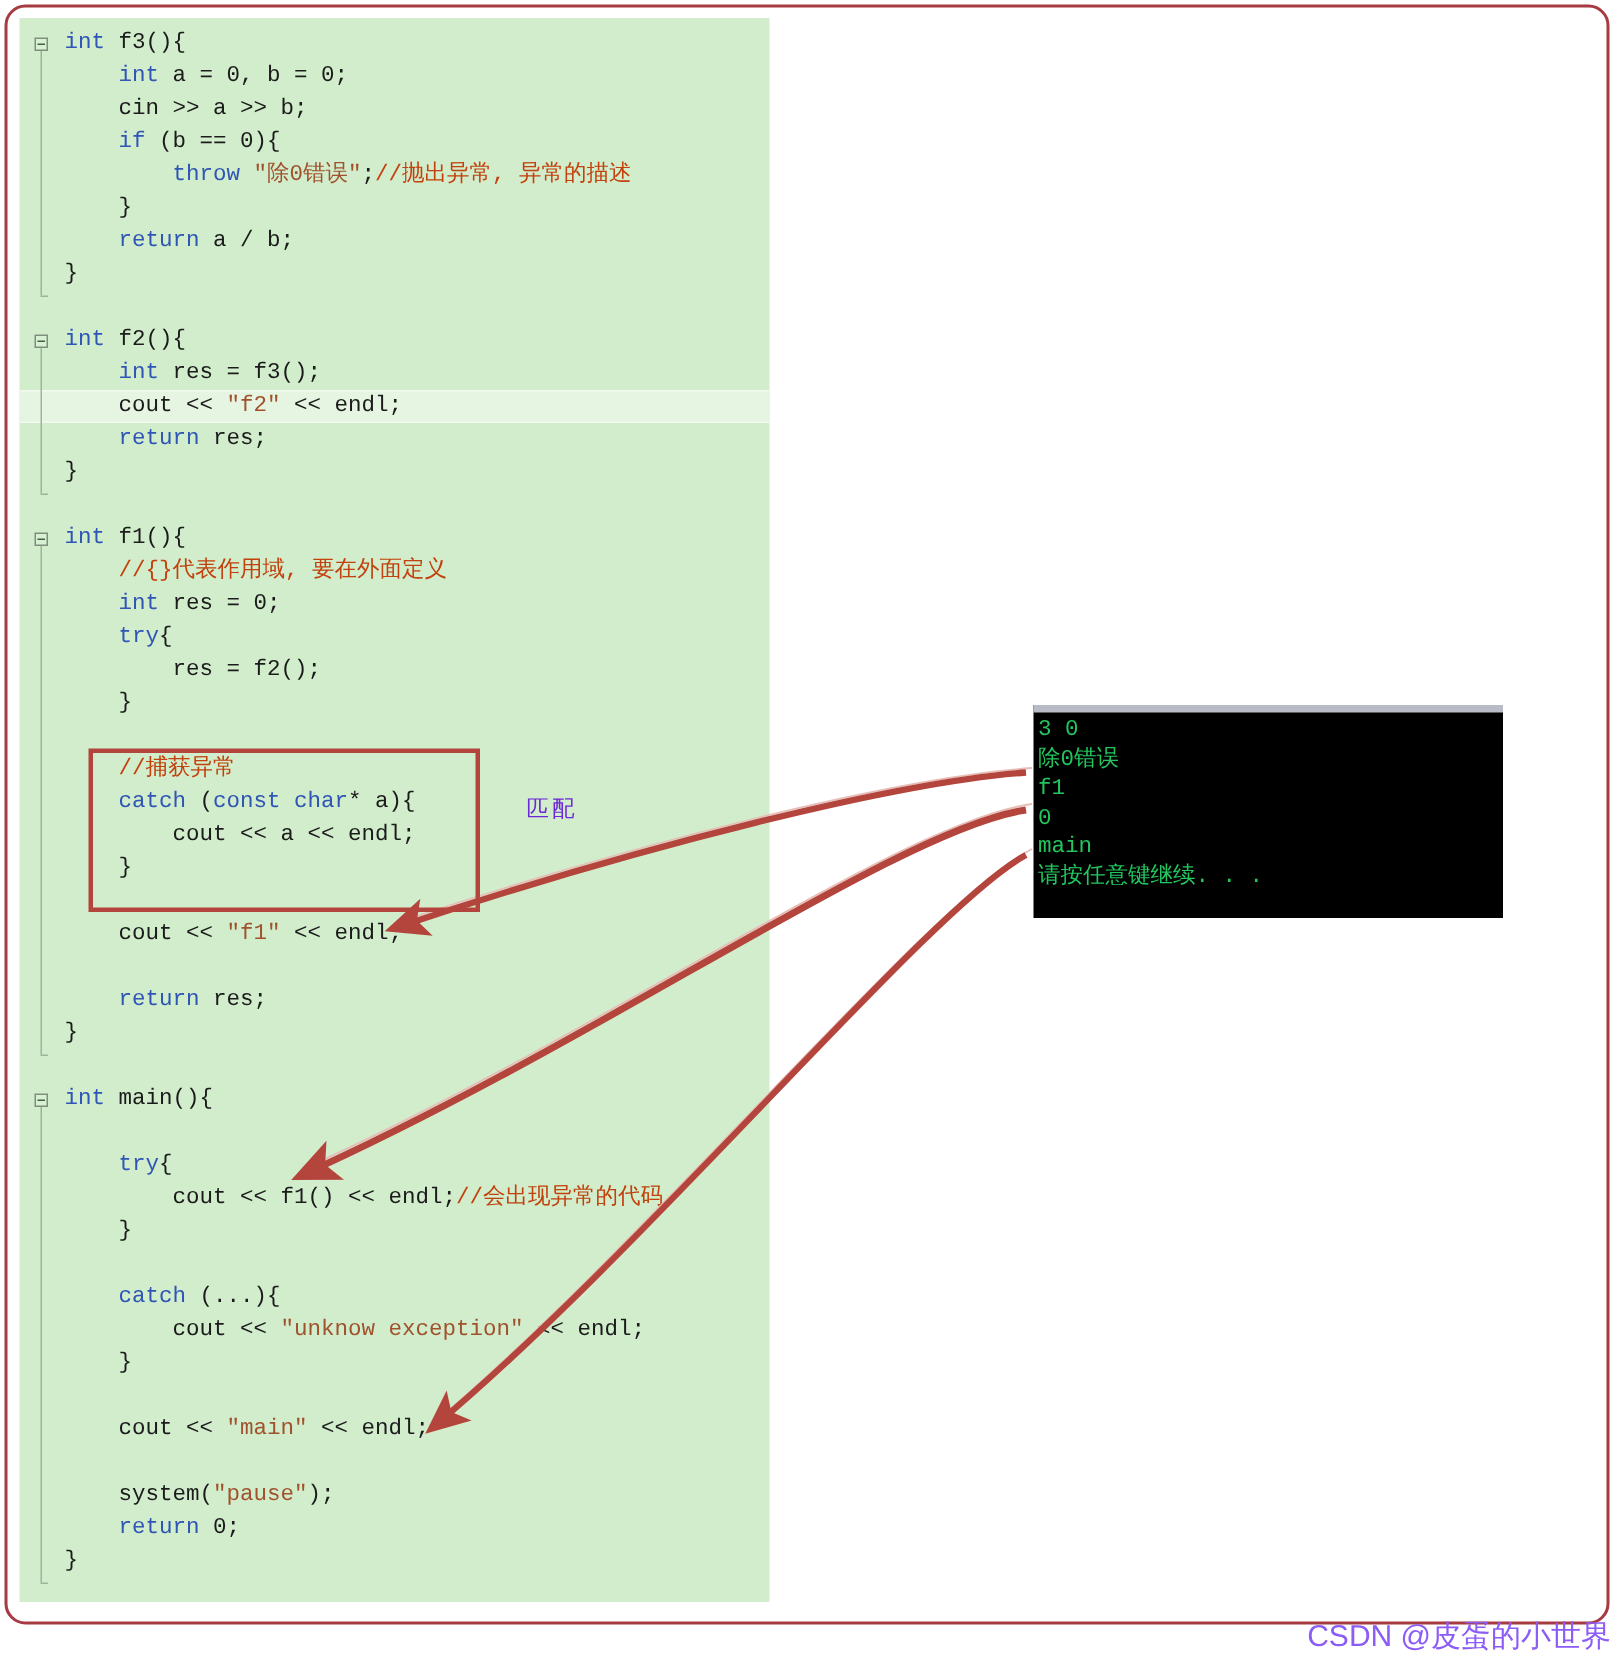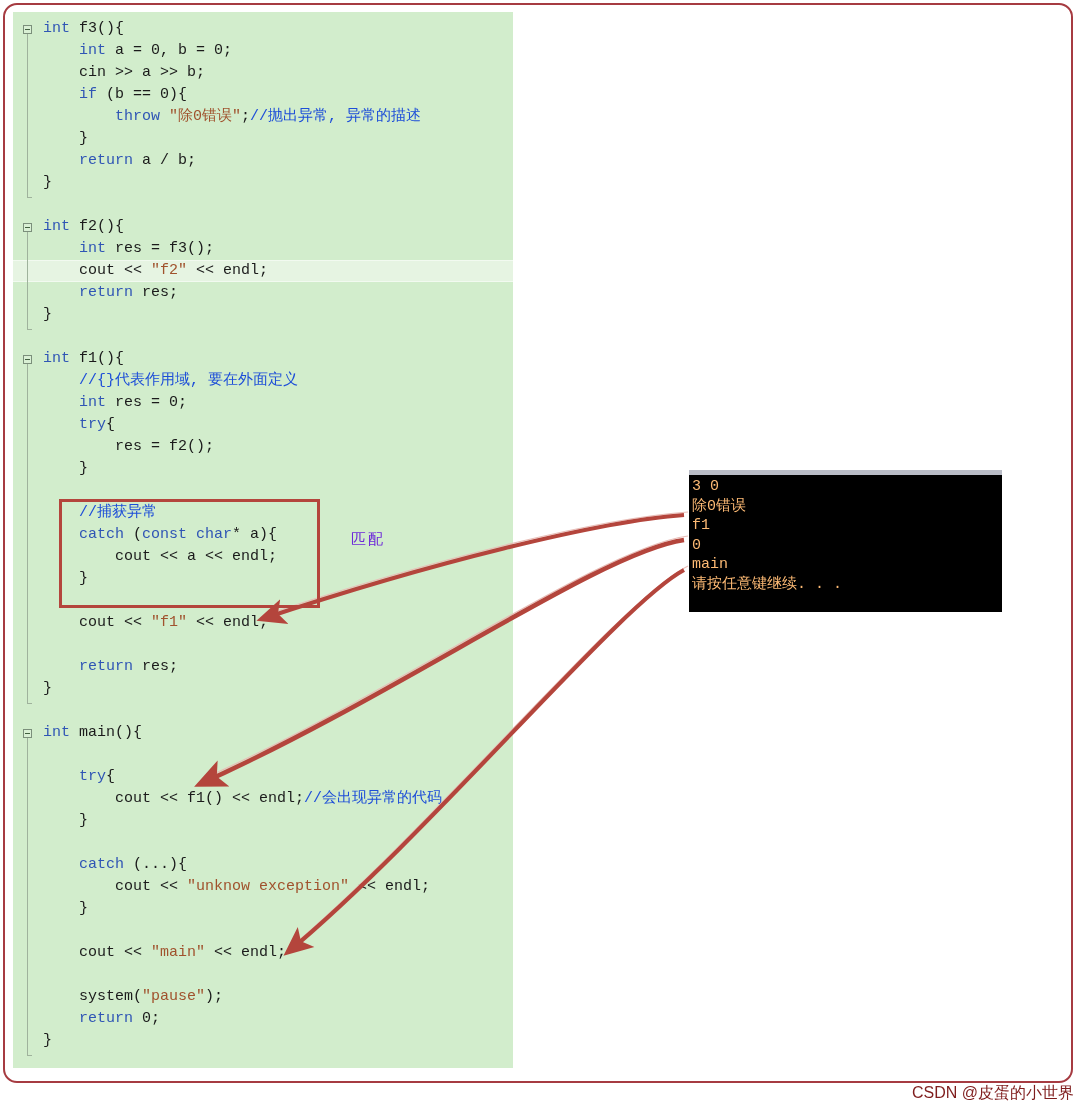--- a/index.html
+++ b/index.html
@@ -58,21 +58,21 @@
     white-space: pre;
     position: relative;
   }
   .ln.hl {
     background: #e6f4e2;
     box-shadow: inset 0 1px 0 #f2faf0, inset 0 -1px 0 #f2faf0;
   }
 
   .kw   { color: #2f55b5; }
   .str  { color: #a0522d; }
-  .cmt  { color: #1d4ed8; }
+  .cmt  { color: #c2410c; }
   .pl   { color: #1b1b1b; }
 
   
   .fold-box {
     position: absolute;
     width: 9px;
     height: 9px;
     border: 1px solid #7b8f7b;
     background: #d9f0d4;
     box-sizing: border-box;
@@ -135,21 +135,21 @@
     background: #000000;
     border-top: 5px solid #b9bcc6;
     box-sizing: border-box;
     overflow: hidden;
     z-index: 6;
   }
   #console-text {
     font-family: "Liberation Mono", monospace;
     font-size: 15px;
     line-height: 19.5px;
-    color: #fdba74;
+    color: #22c55e;
     white-space: pre;
     padding: 2px 0 0 3px;
   }
 
   
   #arrows {
     position: absolute;
     left: 0;
     top: 0;
     width: 1082px;
@@ -157,22 +157,22 @@
     z-index: 7;
     pointer-events: none;
   }
 
   
   #watermark {
     position: absolute;
     right: 8px;
     bottom: 6px;
     font-family: "Liberation Sans", sans-serif;
-    font-size: 16px;
-    color: #7f1d1d;
+    font-size: 20px;
+    color: #8b5cf6;
     z-index: 20;
     white-space: pre;
   }
 </style>
 </head>
 <body>
 
 <div id="outer-frame"></div>
 
 <div id="code-panel">

